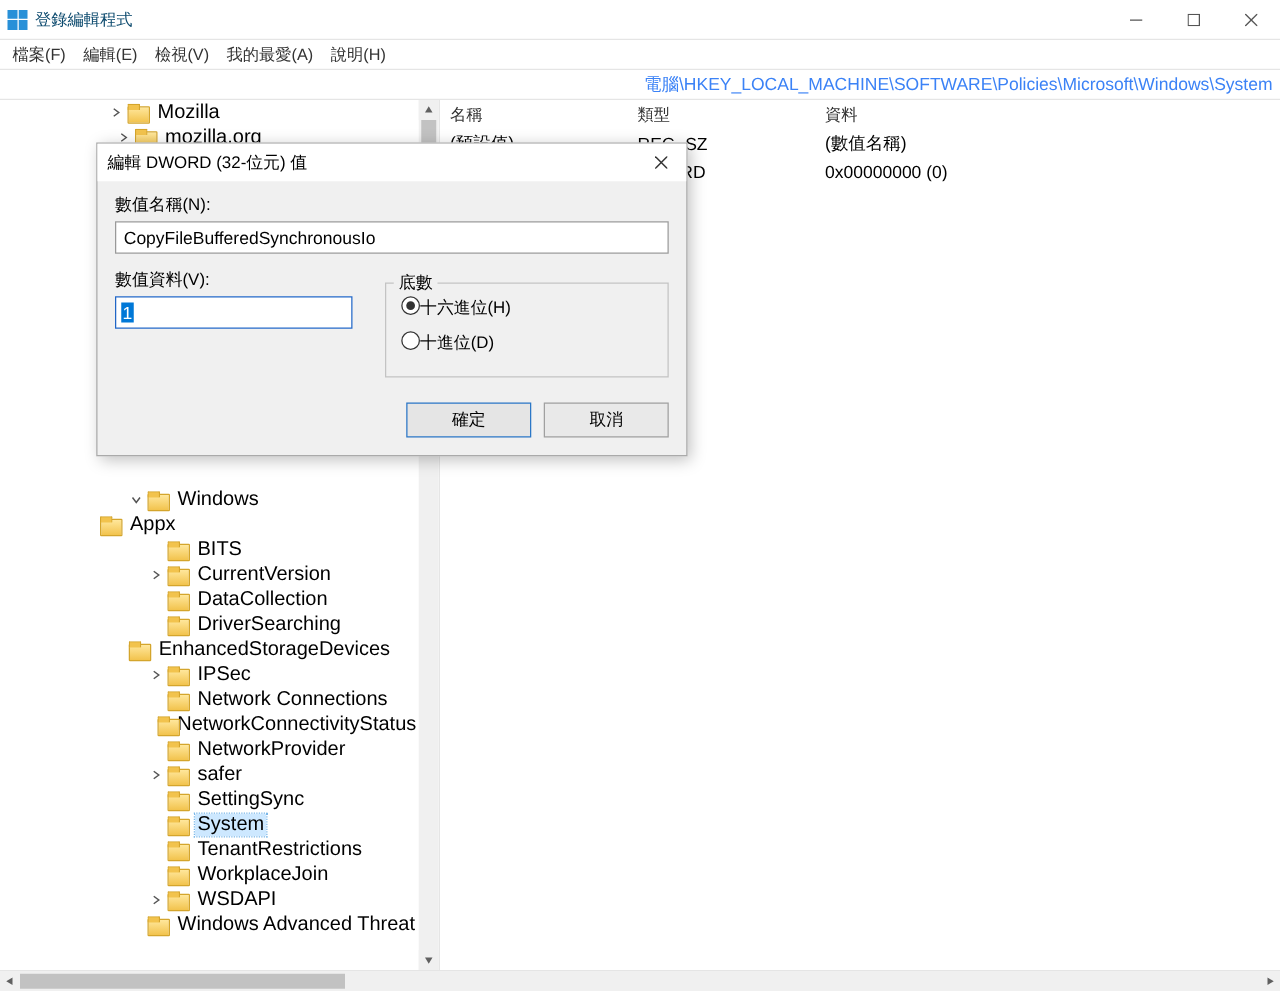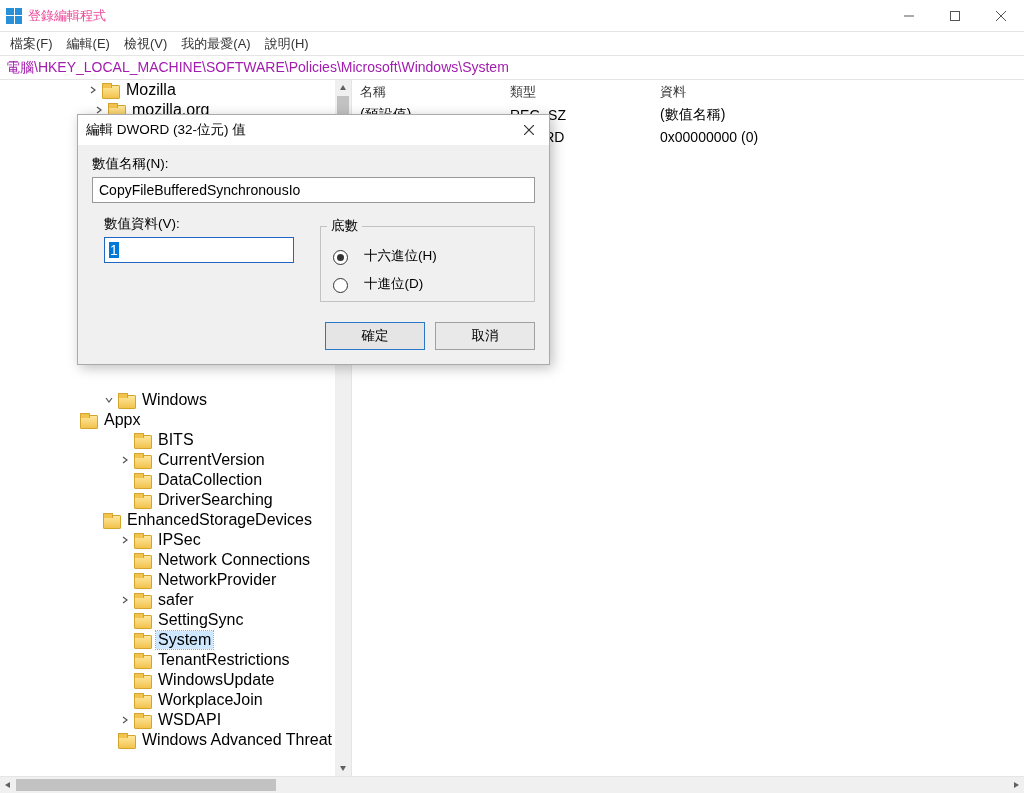--- a/index.html
+++ b/index.html
@@ -3,40 +3,40 @@
 <meta charset="utf-8">
 <style>
   * { box-sizing: border-box; margin: 0; padding: 0; font-family: "Microsoft JhengHei", "Segoe UI", sans-serif; }
   html, body { width: 1024px; height: 793px; overflow: hidden; background: #fff; }
 
   
   .titlebar {
     height: 32px; display: flex; align-items: center; justify-content: space-between;
     background: #fff; border-bottom: 1px solid #e5e5e5;
   }
-  .titlebar-left { display: flex; align-items: center; gap: 6px; padding-left: 6px; color: #ec4899; font-size: 13px; }
+  .titlebar-left { display: flex; align-items: center; gap: 6px; padding-left: 6px; color: #0c4a6e; font-size: 13px; }
   .app-icon {
     width: 16px; height: 16px; display: grid; grid-template-columns: 1fr 1fr; grid-template-rows: 1fr 1fr; gap: 1px;
   }
   .app-icon > div { background: #2890d8; }
   .win-controls { display: flex; }
   .win-btn { width: 46px; height: 32px; display: flex; align-items: center; justify-content: center; color: #555; }
   .win-btn svg { width: 10px; height: 10px; stroke: #555; stroke-width: 1; fill: none; }
 
   
   .menubar {
     height: 24px; display: flex; align-items: center; gap: 2px; padding: 0 4px;
     font-size: 13px; color: #333; background: #fff; border-bottom: 1px solid #e5e5e5;
   }
   .menubar .menu { padding: 2px 6px; }
 
   
   .addressbar {
-    height: 24px; display: flex; align-items: center; padding: 0 6px; font-size: 14px; color: #a21caf;
-    border-bottom: 1px solid #e5e5e5; background: #fff;
+    height: 24px; display: flex; align-items: center; padding: 0 6px; font-size: 14px; color: #3b82f6;
+    border-bottom: 1px solid #e5e5e5; background: #fff; justify-content: flex-end;
   }
 
   
   .client {
     position: relative; height: calc(793px - 32px - 24px - 24px - 16px);
     display: flex; border-bottom: 1px solid #e5e5e5;
   }
 
   
   .tree-pane {
@@ -105,34 +105,34 @@
   .modal-title span { font-size: 13.5px; color: #000; }
   .modal-close { width: 24px; height: 24px; display: flex; align-items: center; justify-content: center; }
   .modal-close svg { width: 10px; height: 10px; stroke: #333; stroke-width: 1.2; }
   .modal-body { padding: 10px 14px 14px 14px; font-size: 13.5px; color: #000; }
   .fld-label { margin-bottom: 4px; }
   .ro-input {
     width: 100%; height: 26px; padding: 0 6px; background: #fff; border: 1px solid #999;
     font-size: 14px; display: flex; align-items: center; margin-bottom: 12px;
   }
   .two-col { display: flex; gap: 24px; }
-  .val-col { flex: 0 0 192px; margin-left: 12px; }
+  .val-col { flex: 0 0 192px; }
   .val-input {
     width: 190px; height: 26px; border: 1px solid #2166c6; background: #fff; padding: 0 4px;
     display: flex; align-items: center; font-size: 14px;
   }
   .val-input .seltext { background: #0078d7; color: #fff; padding: 0 1px; }
   .base-col { flex: 1; }
   .base-box {
     border: 1px solid #c3c3c3; padding: 10px 12px 8px 12px; margin-top: -8px; position: relative;
   }
   .base-legend {
     position: absolute; top: -10px; left: 6px; background: #f0f0f0; padding: 0 4px; font-size: 13.5px;
   }
-  .radio-row { display: flex; align-items: flex-end; gap: 16px; height: 28px; }
+  .radio-row { display: flex; align-items: flex-start; gap: 0; height: 28px; }
   .radio {
     width: 15px; height: 15px; border: 1px solid #333; border-radius: 50%; display: inline-flex;
     align-items: center; justify-content: center; background: #fff;
   }
   .radio .dot { width: 7px; height: 7px; border-radius: 50%; background: #333; }
 
   .btn-row { display: flex; justify-content: flex-end; gap: 10px; margin-top: 20px; }
   .btn {
     width: 100px; height: 28px; display: inline-flex; align-items: center; justify-content: center;
     font-size: 13.5px; background: #e9e9e9; border: 1px solid #a0a0a0;
@@ -261,20 +261,25 @@
     <span class="label">IPSec</span>
   </div>
           <div class="row" style="padding-left:118px">
     <span class="expander"></span>
     <span class="folder-icon"></span>
     <span class="label">Network Connections</span>
   </div>
           <div class="row" style="padding-left:118px">
     <span class="expander"></span>
     <span class="folder-icon"></span>
+    <span class="label">NetworkConnectivityStatus</span>
+  </div>
+          <div class="row" style="padding-left:118px">
+    <span class="expander"></span>
+    <span class="folder-icon"></span>
     <span class="label">NetworkProvider</span>
   </div>
           <div class="row" style="padding-left:118px">
     <span class="expander">
               <svg viewBox="0 0 8 8">
                 <polyline points="2,1 6,4 2,7"></polyline>
               </svg>
             </span>
     <span class="folder-icon"></span>
     <span class="label">safer</span>
@@ -286,25 +291,20 @@
   </div>
           <div class="row sel" style="padding-left:118px">
     <span class="expander"></span>
     <span class="folder-icon"></span>
     <span class="label">System</span>
   </div>
           <div class="row" style="padding-left:118px">
     <span class="expander"></span>
     <span class="folder-icon"></span>
     <span class="label">TenantRestrictions</span>
-  </div>
-          <div class="row" style="padding-left:118px">
-    <span class="expander"></span>
-    <span class="folder-icon"></span>
-    <span class="label">WindowsUpdate</span>
   </div>
           <div class="row" style="padding-left:118px">
     <span class="expander"></span>
     <span class="folder-icon"></span>
     <span class="label">WorkplaceJoin</span>
   </div>
           <div class="row" style="padding-left:118px">
     <span class="expander">
               <svg viewBox="0 0 8 8">
                 <polyline points="2,1 6,4 2,7"></polyline>

